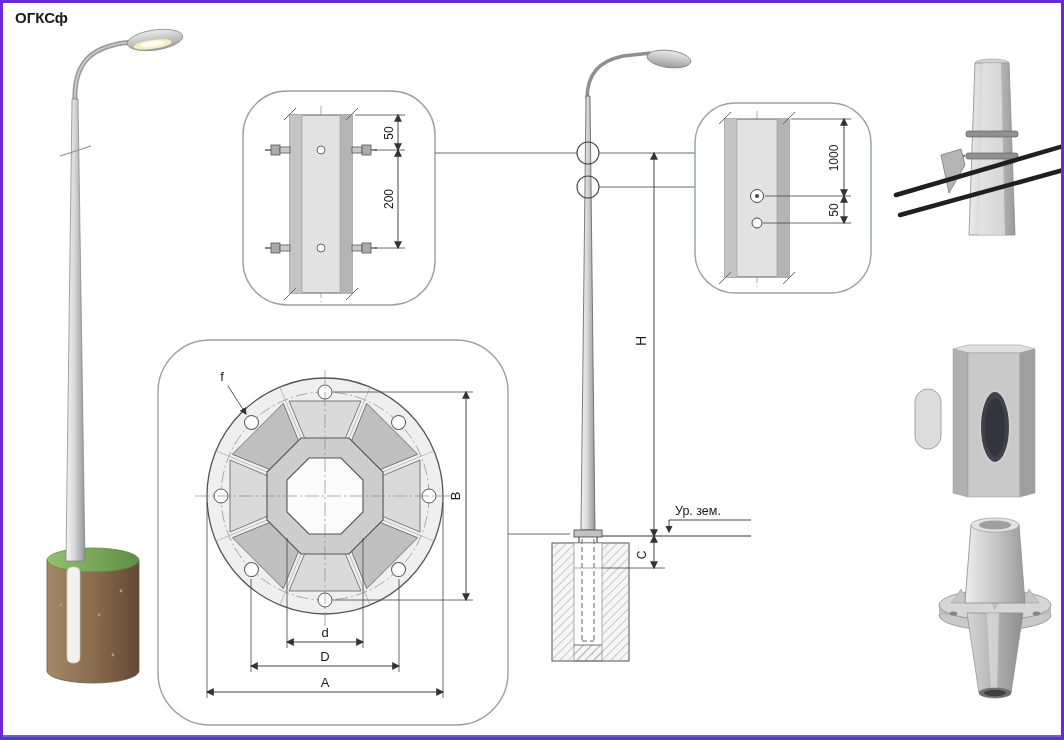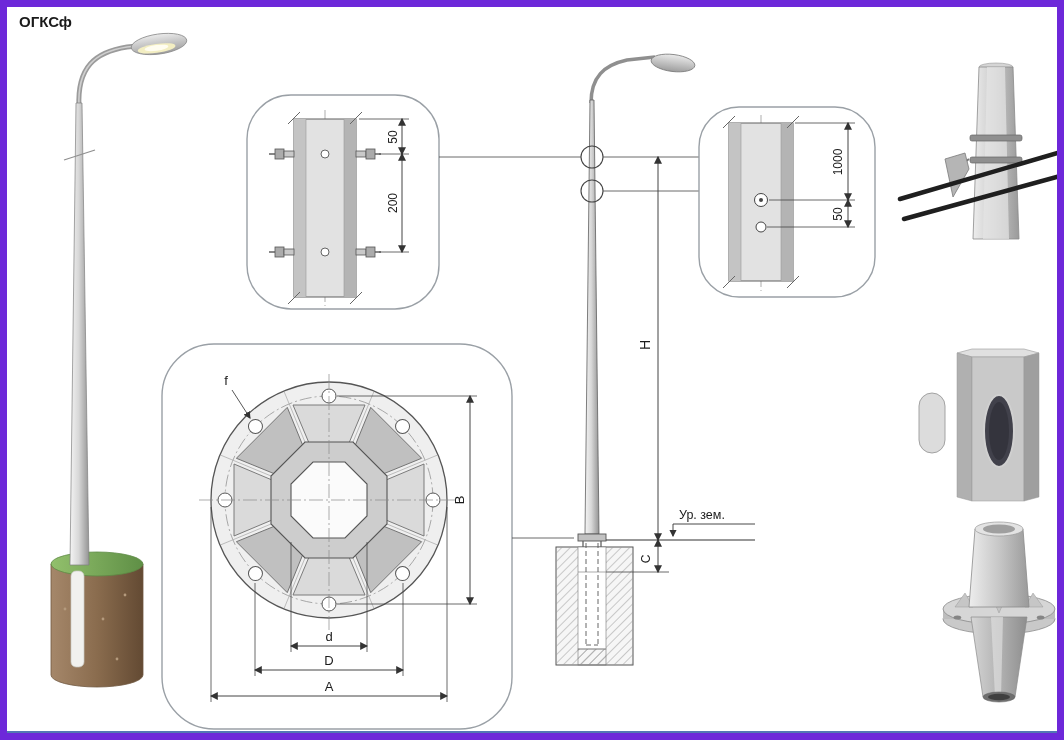--- a/index.html
+++ b/index.html
@@ -1,16 +1,16 @@
 <!DOCTYPE html>
 <html><head>
 <meta charset="utf-8">
 <style>
   html,body{margin:0;padding:0;background:#e9ebee;}
-  .frame{position:relative;width:1064px;height:740px;background:#ffffff;border:7px solid #6d28d9;
+  .frame{position:relative;width:1064px;height:740px;background:#ffffff;border:3px solid #6d28d9;
          box-sizing:border-box;overflow:hidden;font-family:"Liberation Sans",sans-serif;text-align:center;}
   .page-title{position:absolute;left:12px;top:6px;font-size:15px;font-weight:600;color:#1a1a1a;z-index:3;}
   .drawing{position:absolute;left:0;top:0;}
   .bottombar{position:absolute;left:0;bottom:0;width:100%;height:2px;background:#5276b4;z-index:4;}
   text.dim{font-family:"Liberation Sans",sans-serif;font-size:12px;fill:#1b1b1b;text-anchor:middle;}
   text.dim13{font-family:"Liberation Sans",sans-serif;font-size:13px;fill:#1b1b1b;text-anchor:middle;}
   text.dim14{font-family:"Liberation Sans",sans-serif;font-size:14px;fill:#1b1b1b;text-anchor:middle;}
   text.lbl{font-family:"Liberation Sans",sans-serif;font-size:12.5px;fill:#1b1b1b;text-anchor:start;}
 </style>
 </head>

